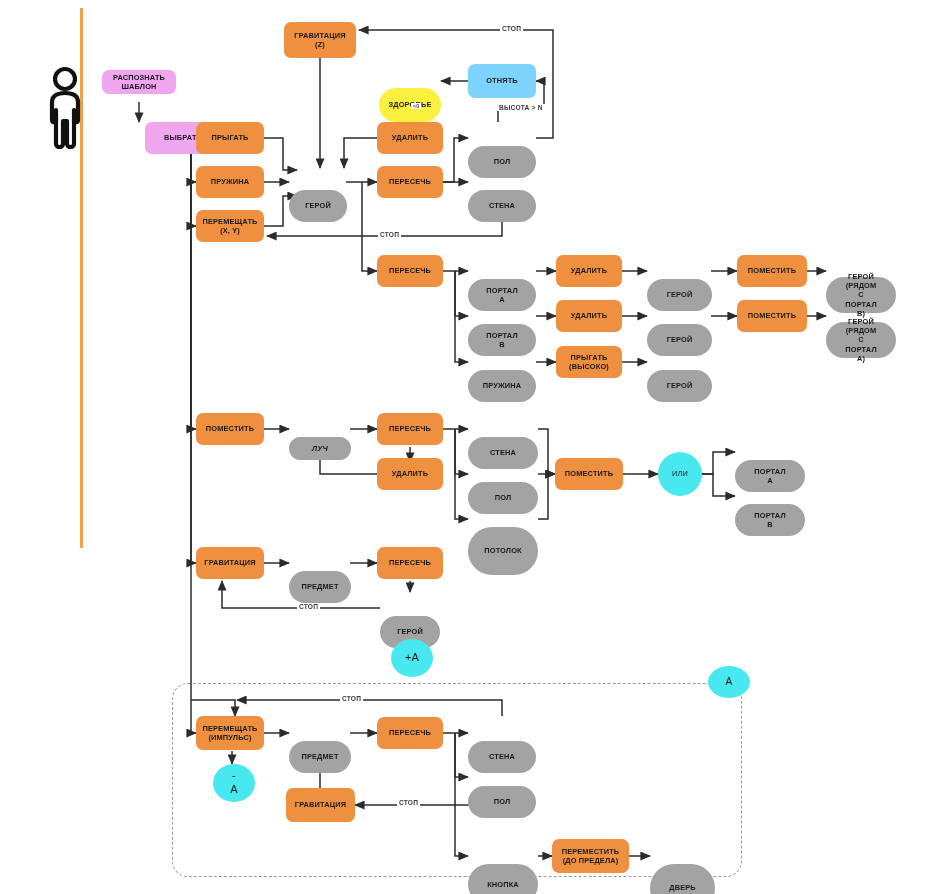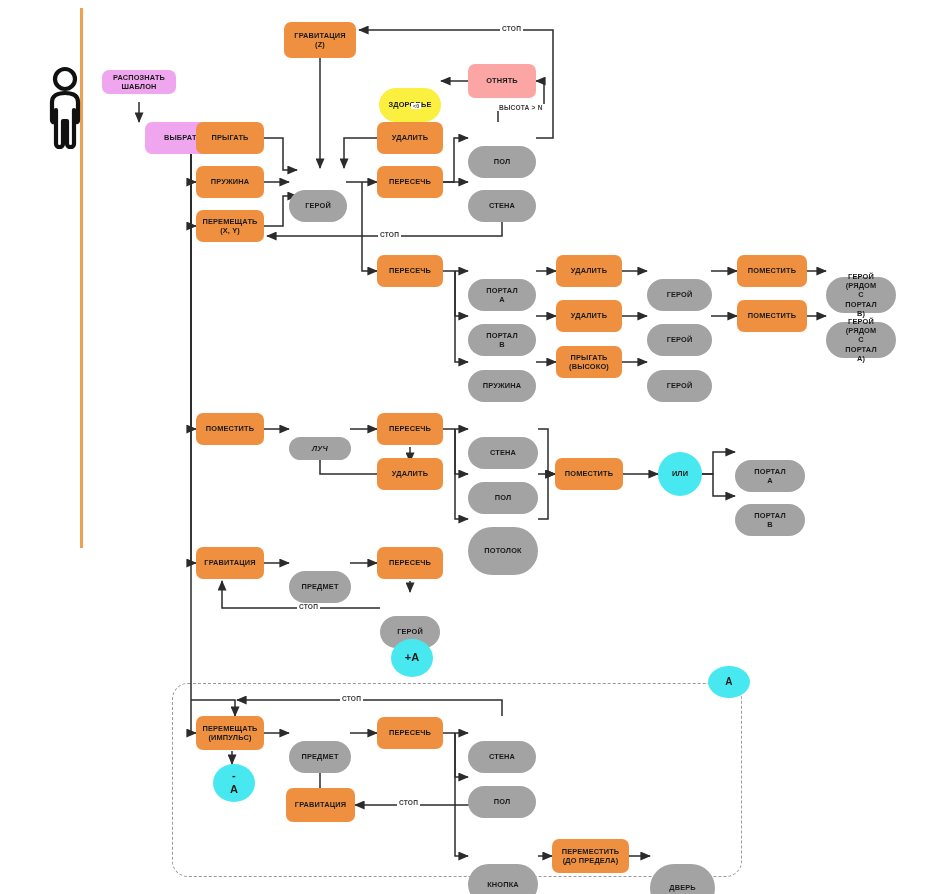--- a/index.html
+++ b/index.html
@@ -12,26 +12,26 @@
     font-size:7.4px;
     font-weight:700;
     letter-spacing:.15px;
     color:#1a1a1a;
     line-height:1.25;
     box-sizing:border-box;
     padding:2px 21px;
   }
   .rect{border-radius:7px;}
   .pill{border-radius:26px;margin-top:24px;}
-  .circle{border-radius:50%;font-size:11px;font-weight:700;}
+  .circle{border-radius:50%;font-size:11px;font-weight:400;}
   .orange{background:#ef9041;}
   .grey{background:#a3a3a3;}
   .pink{background:#f0a6ef;}
   .yellow{background:#fbf03f;}
-  .teal{background:#fca5a5;}
+  .teal{background:#7dd3fc;}
   .cyan{background:#48e8f0;}
   svg.wires{position:absolute;left:0;top:0;width:936px;height:894px;pointer-events:none;}
   .edgelabel{
     position:absolute;
     font-size:6.6px;
     font-weight:700;
     color:#3b3b3b;
     letter-spacing:.2px;
     background:#fff;
     padding:0 2px;

